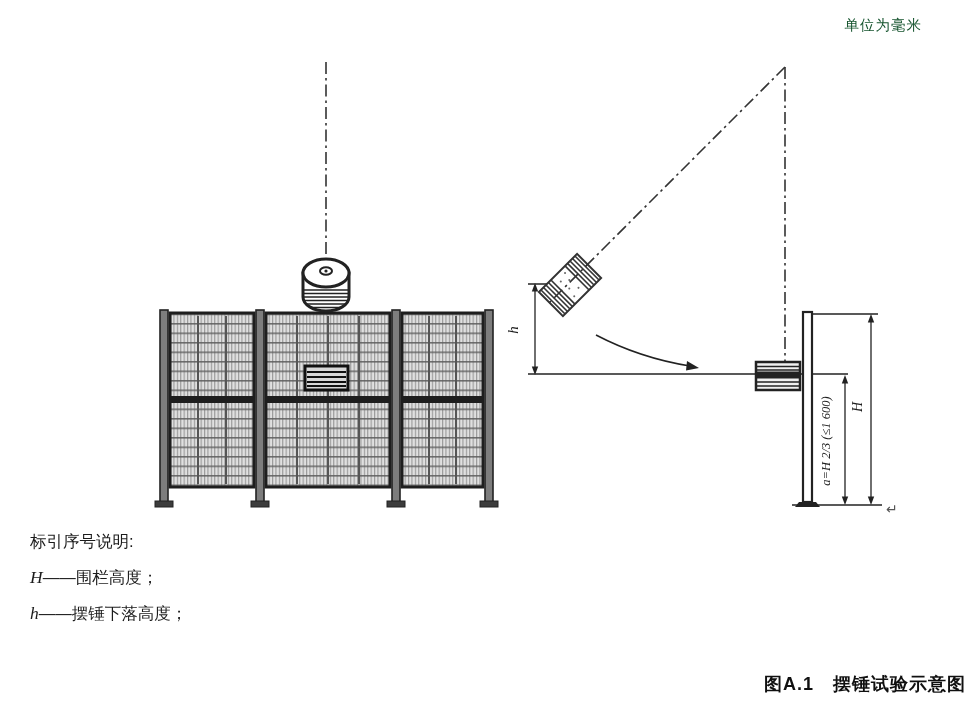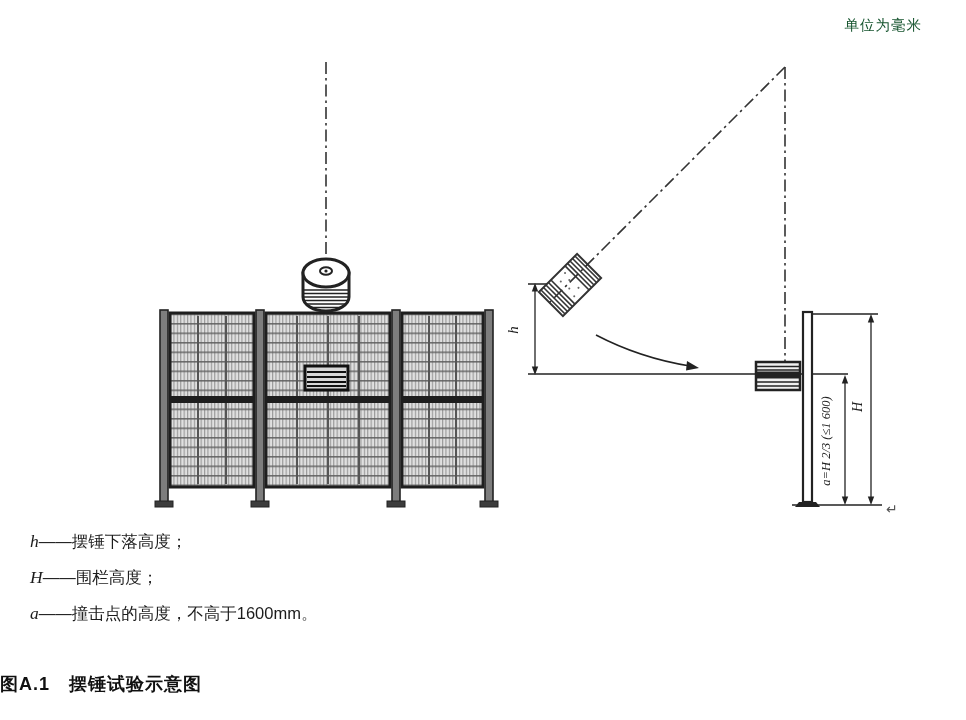--- a/index.html
+++ b/index.html
@@ -13,21 +13,21 @@
   }
   #drawing{position:absolute;left:0;top:0;}
   .dashdot{stroke:#333;stroke-width:1.6;fill:none;stroke-dasharray:12 4 2.5 4;}
   .thin{stroke:#222;stroke-width:1.5;fill:none;}
   .dim{stroke:#222;stroke-width:1.3;fill:none;}
   .dimtext{font-family:"Liberation Serif", serif;font-style:italic;fill:#1e1e1e;}
   .legend{position:absolute;left:30px;top:531px;font-size:16.5px;color:#1b1b1b;}
   .legend p{margin:0 0 16px 0;line-height:20px;}
   .legend .sym{font-family:"Liberation Serif", serif;font-style:italic;font-size:17.5px;}
   .caption{
-    position:absolute;top:672px;left:0;width:100%;text-align:left;
+    position:absolute;top:672px;left:0;width:100%;text-align:right;
     font-weight:bold;font-size:18px;color:#101010;letter-spacing:1px;
   }
 </style>
 </head>
 <body>
 
 <div class="unit-note">单位为毫米</div>
 
 <svg id="drawing" width="966" height="530" viewBox="0 0 966 530" xmlns="http://www.w3.org/2000/svg">
   <defs>
@@ -180,18 +180,18 @@
       <polygon points="871,314 867.8,322.5 874.2,322.5" fill="#222"></polygon>
       <polygon points="871,505 867.8,496.5 874.2,496.5" fill="#222"></polygon>
       <text class="dimtext" font-size="14" text-anchor="middle" transform="translate(862,407) rotate(-90)">H</text>
     </g>
 
     <text x="886" y="514" font-size="14" fill="#555">↵</text>
   </g>
 </svg>
 
 <div class="legend">
+  <p class="legend-title">标引序号说明:</p>
+  <p class="legend-item"><span class="sym">H</span><span>——围栏高度；</span></p>
   <p class="legend-item"><span class="sym">h</span><span>——摆锤下落高度；</span></p>
-  <p class="legend-item"><span class="sym">H</span><span>——围栏高度；</span></p>
-  <p class="legend-item"><span class="sym">a</span><span>——撞击点的高度，不高于1600mm。</span></p>
 </div>
 
 <div class="caption">图A.1　摆锤试验示意图</div>
 
 </body></html>

